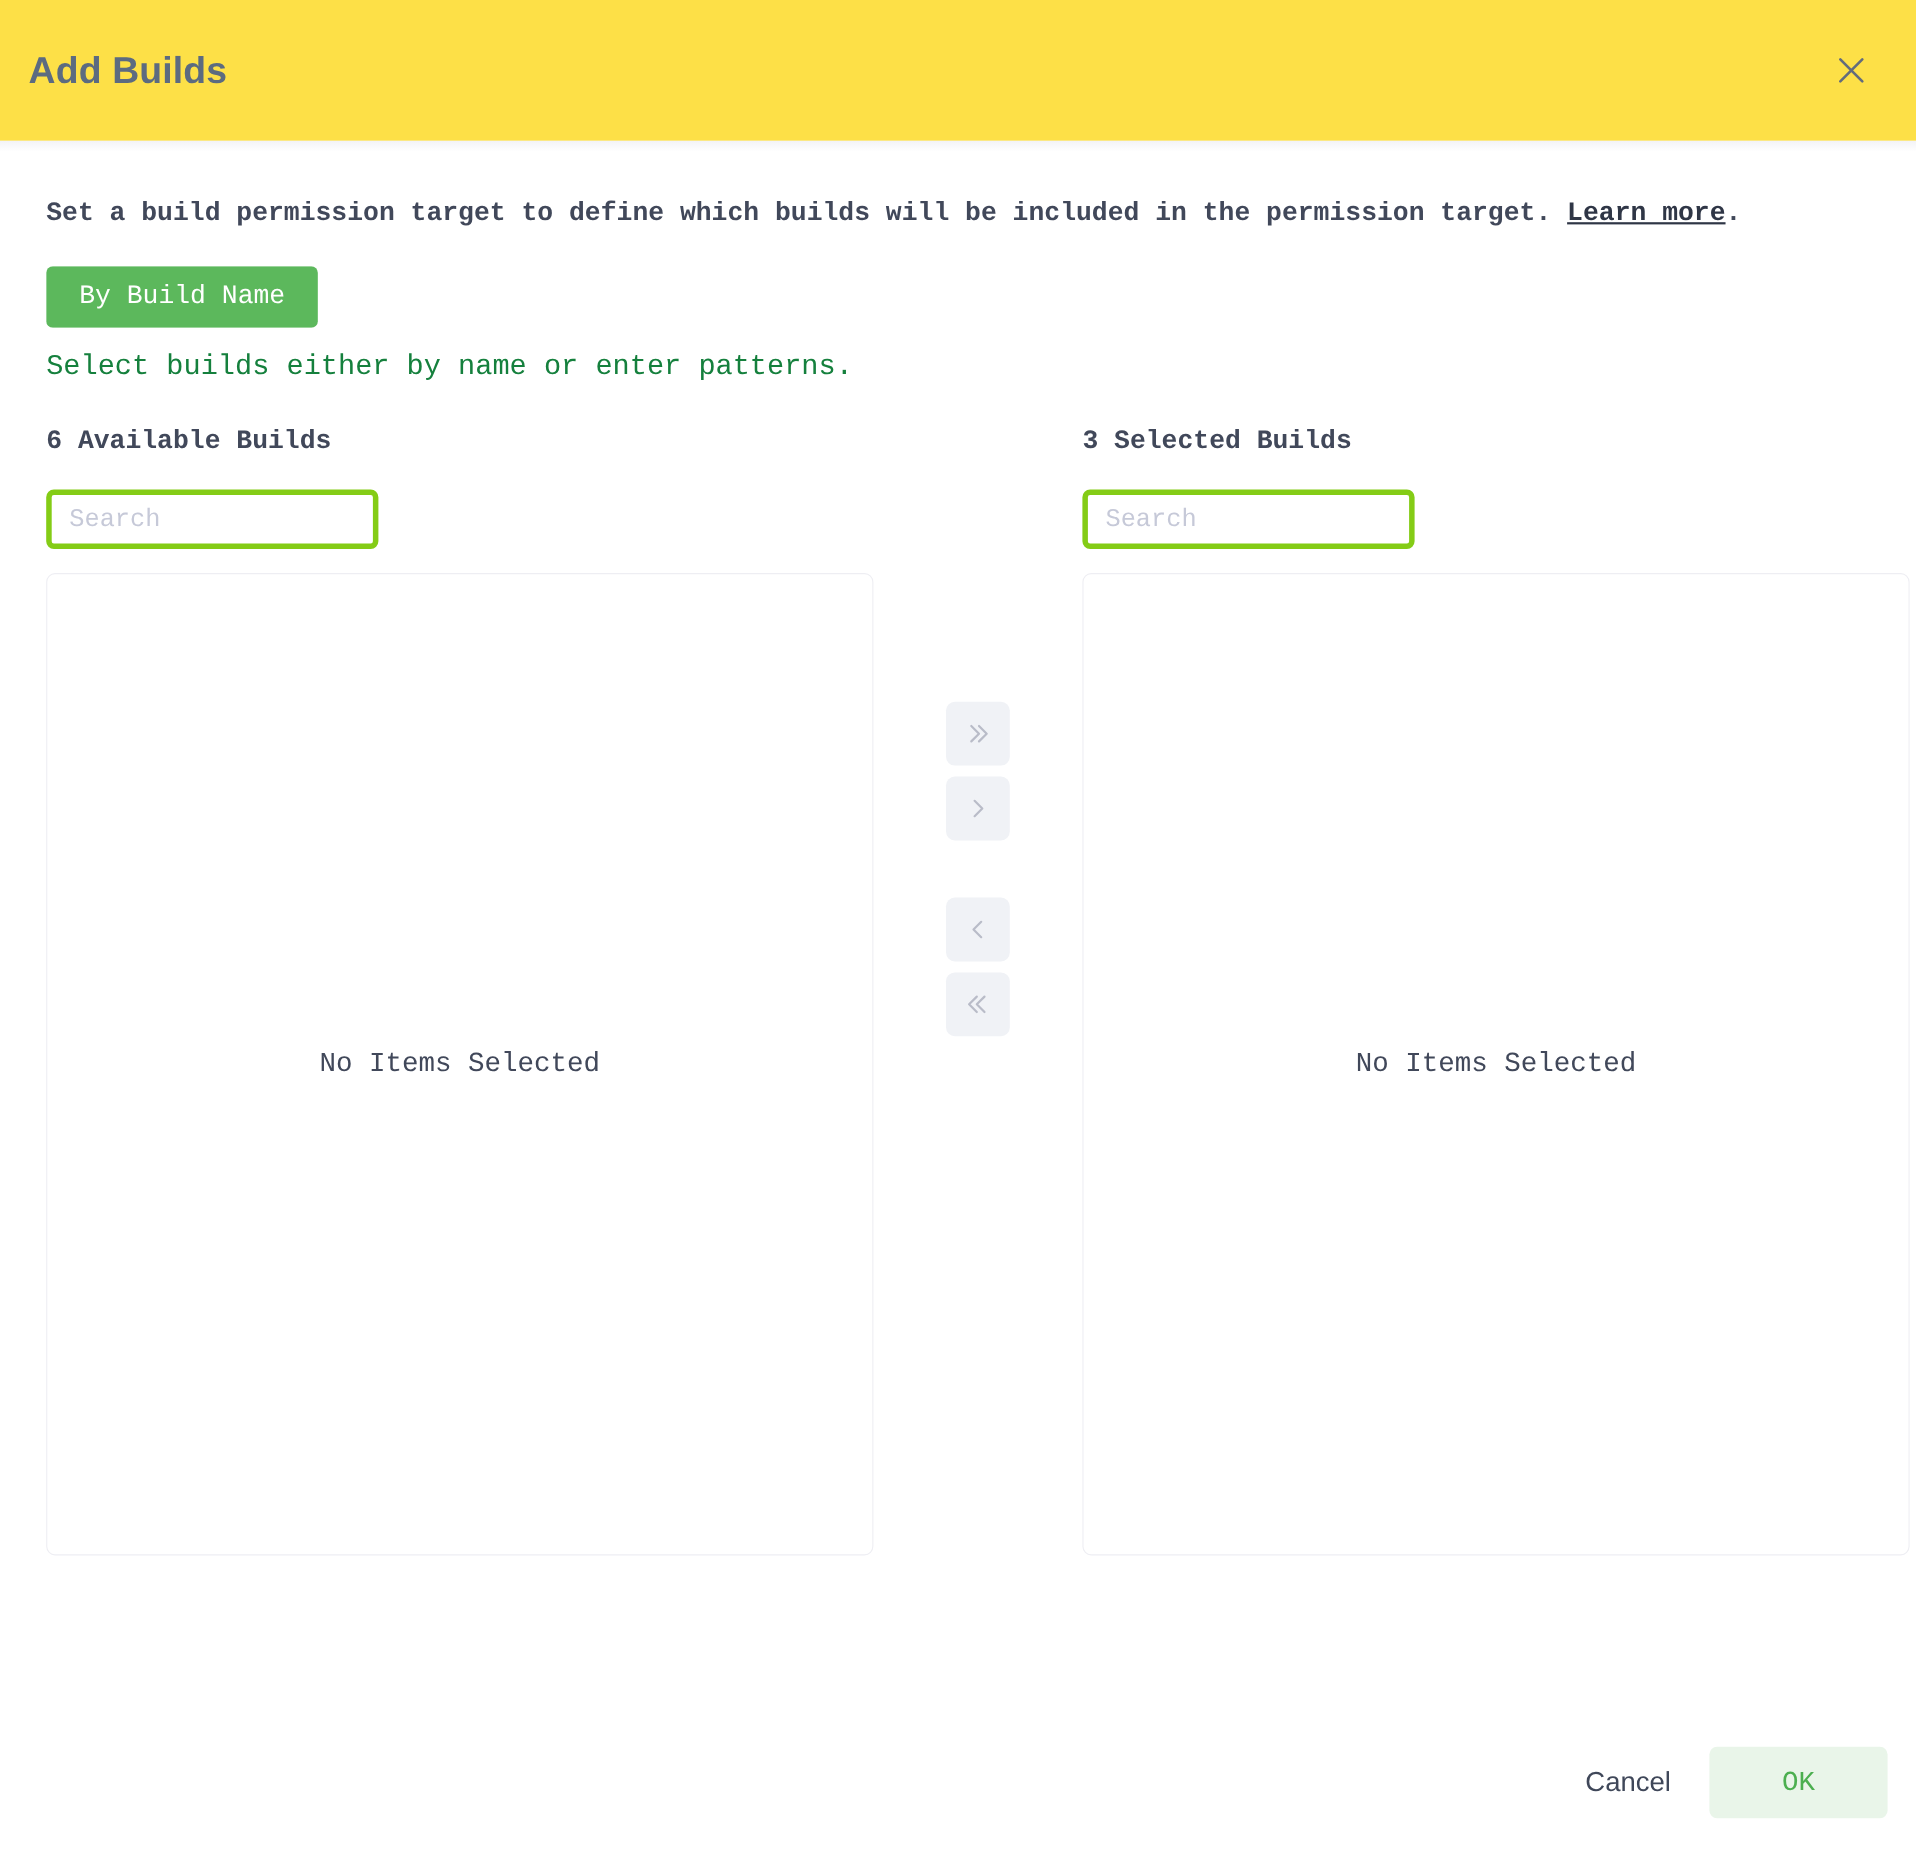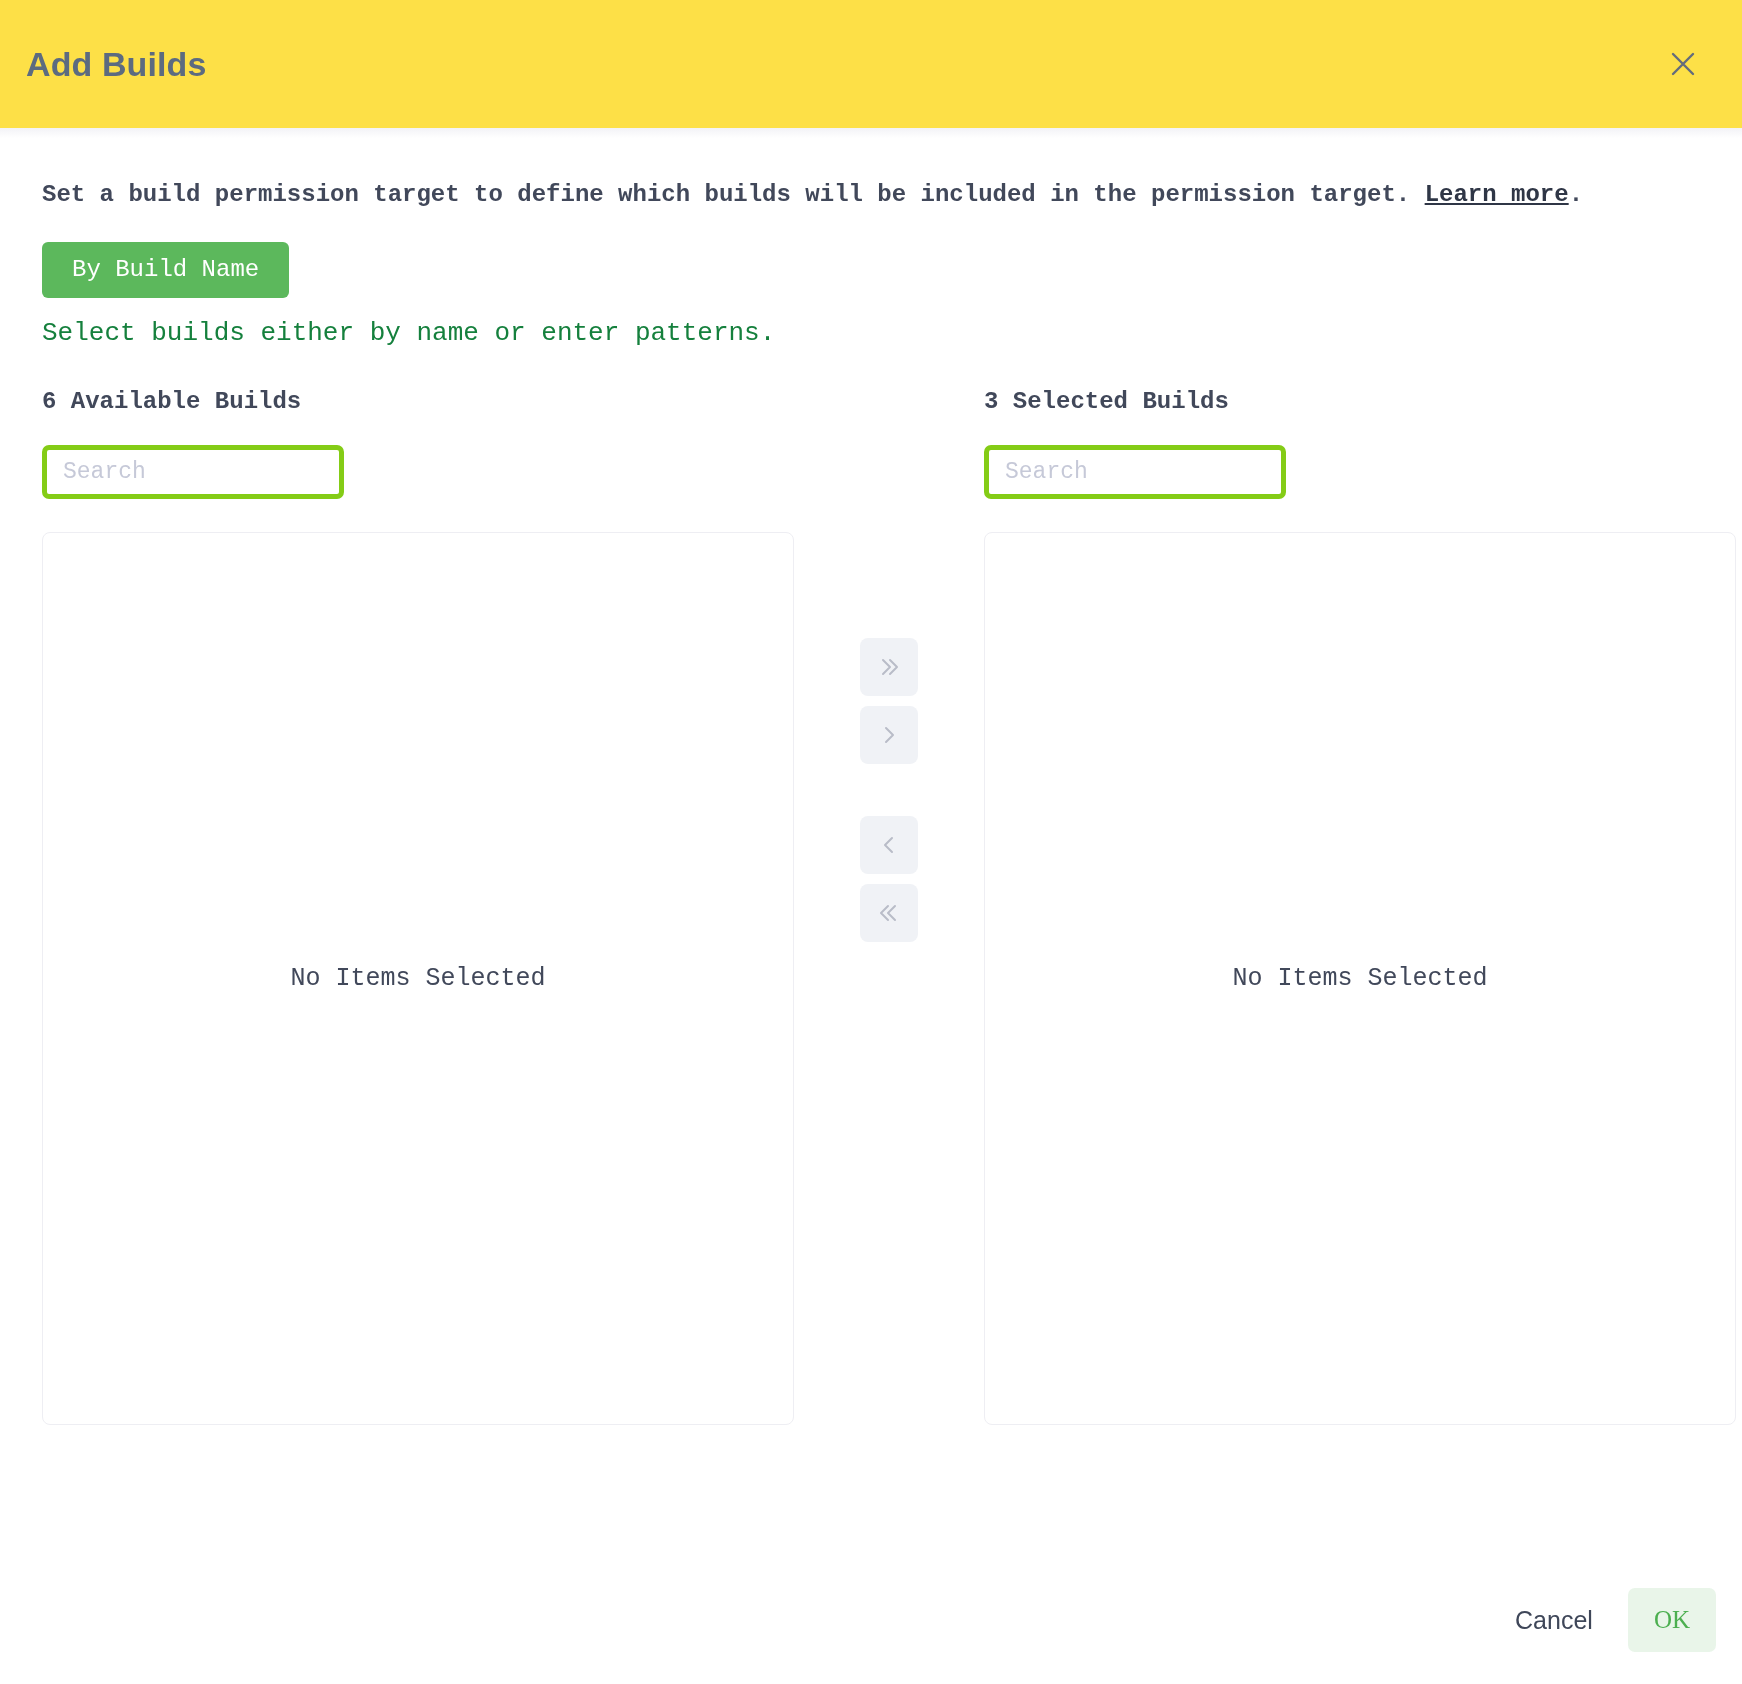--- a/index.html
+++ b/index.html
@@ -139,21 +139,21 @@
     padding: 0 16px;
     font-family: inherit;
     font-size: 23px;
     color: #41485a;
     background: #ffffff;
     outline: none;
   }
   .search-input::placeholder { color: #c6c9d8; }
 
   .list-panel {
-    margin-top: 33px;
+    margin-top: 22px;
     height: 893px;
     border: 1px solid #eeeef3;
     border-radius: 8px;
     background: #ffffff;
     display: flex;
     align-items: center;
     justify-content: center;
   }
   .empty-msg {
     font-size: 25px;
@@ -205,24 +205,24 @@
     font-family: inherit;
     font-size: 25px;
     color: #3f4759;
     padding: 16px 26px;
     cursor: pointer;
     border-radius: 6px;
   }
   .btn-ok {
     background: #e9f5e9;
     border: none;
-    font-family: Liberation Serif, serif;
+    font-family: Liberation Mono, monospace;
     font-size: 25px;
     color: #4caf50;
-    padding: 18px 26px;
+    padding: 18px 66px;
     border-radius: 7px;
     cursor: pointer;
   }
 </style>
 </head>
 <body>
 
 <div class="dialog">
 
   <div class="dialog-header">

